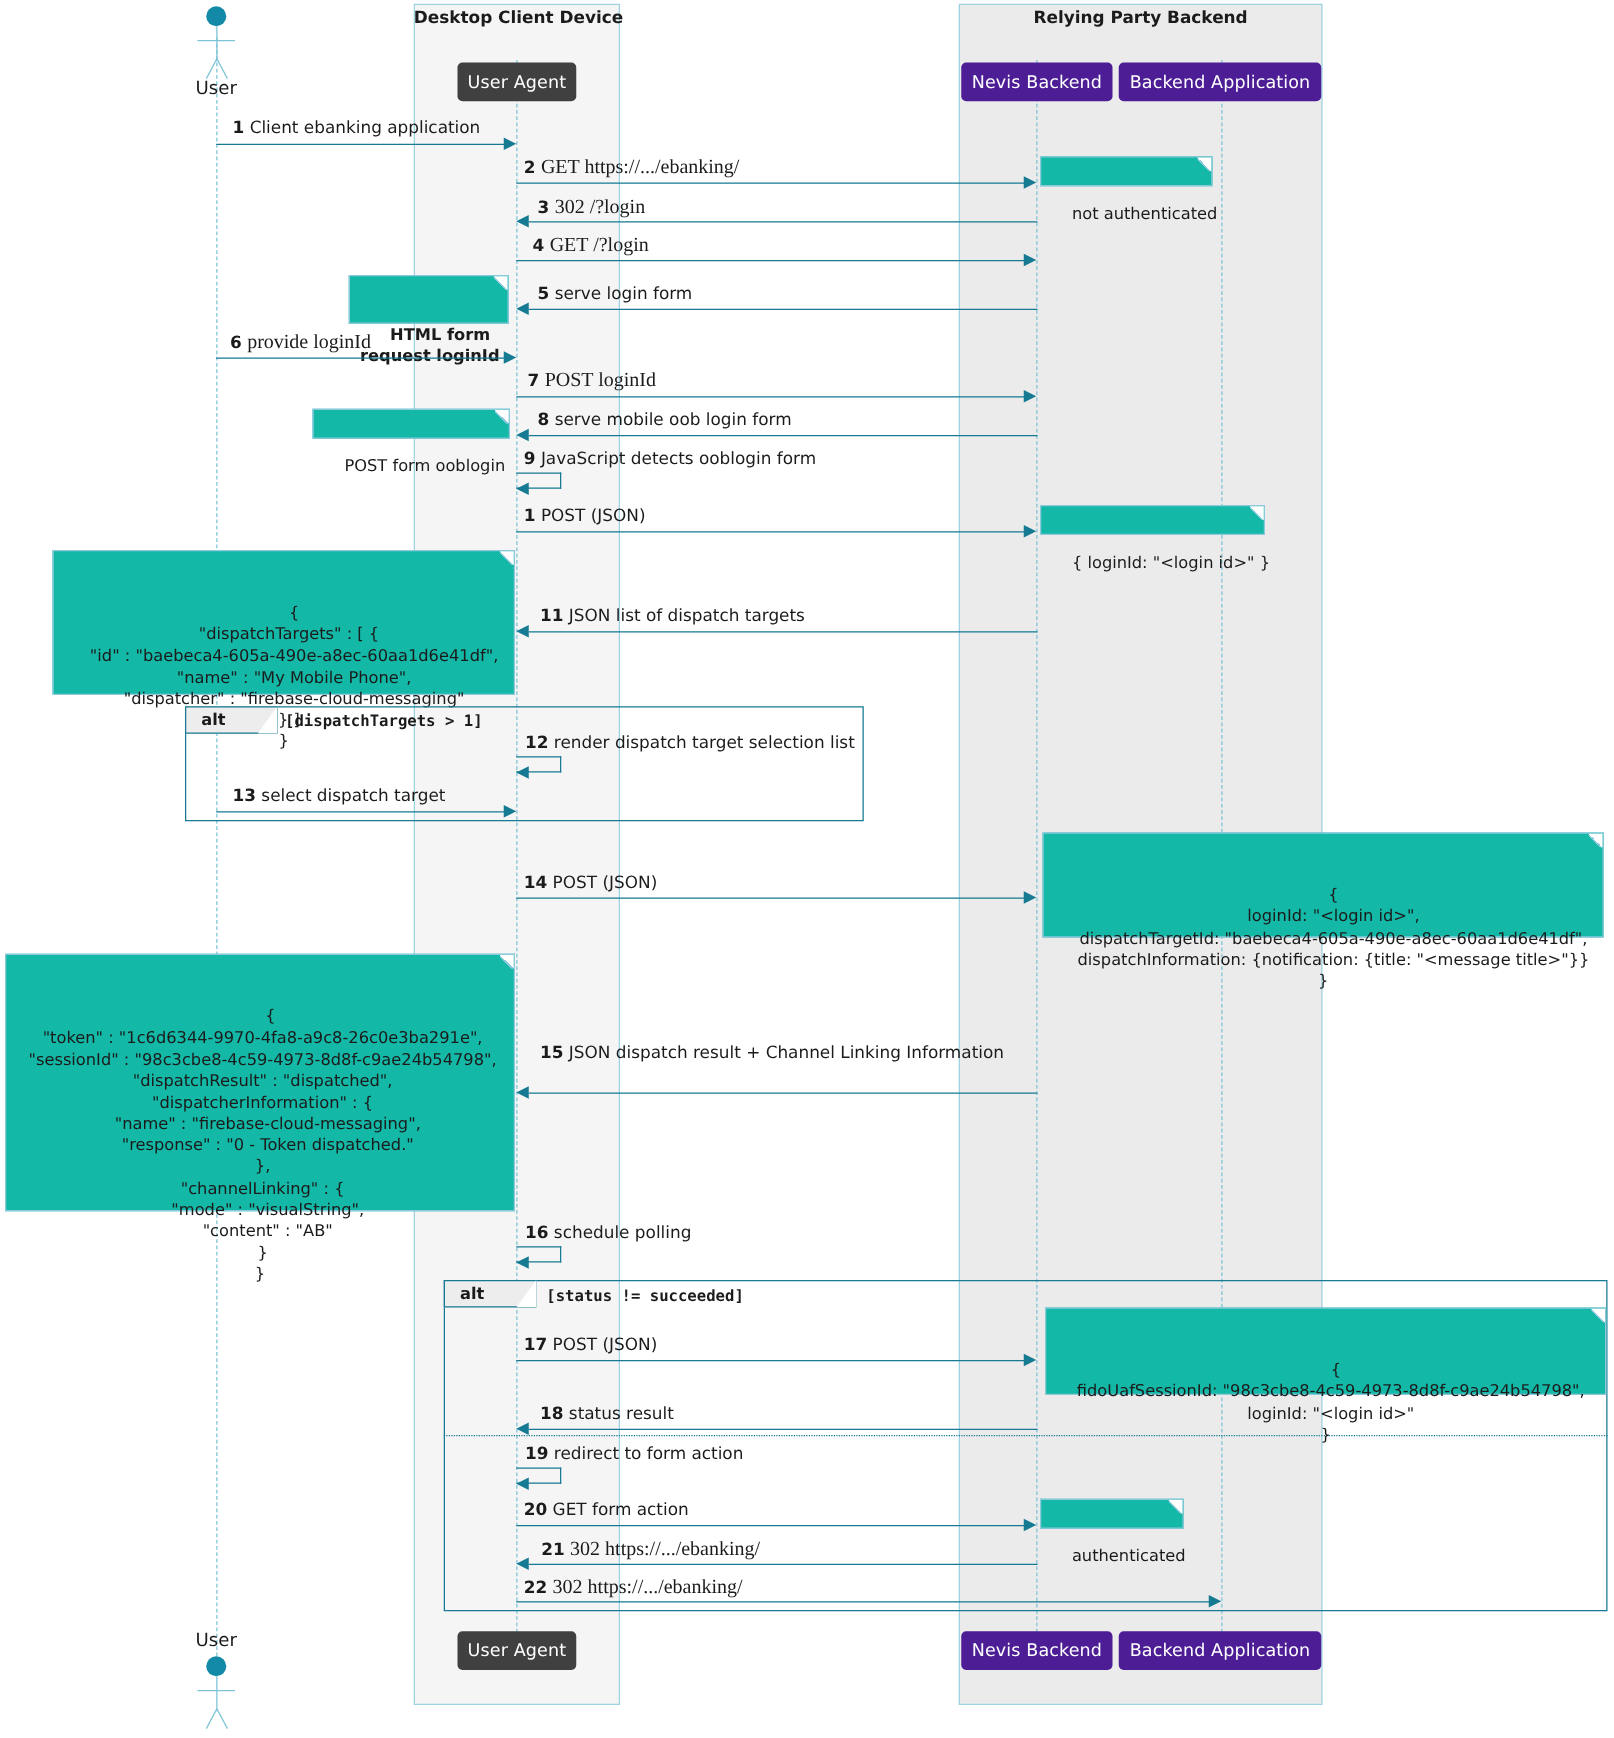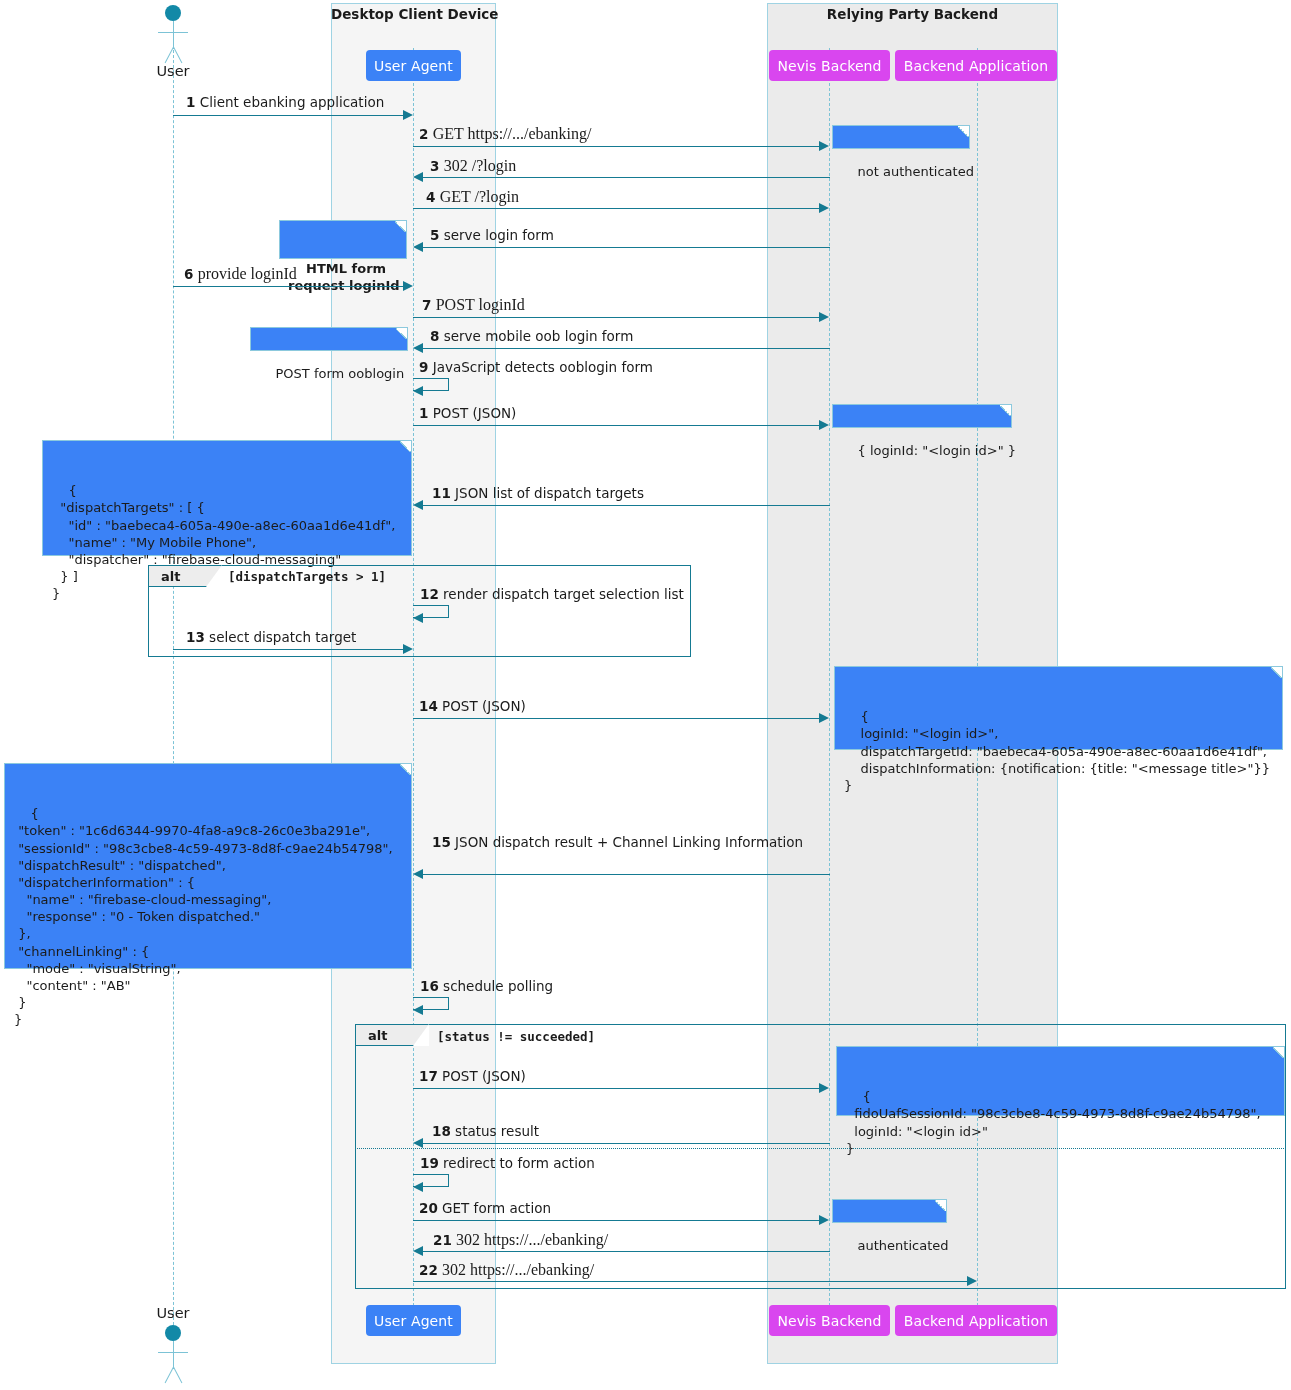--- a/index.html
+++ b/index.html
@@ -13,22 +13,22 @@
   .grouptitle{position:absolute;font-weight:bold;font-size:13.5px;color:#1b1b1b;
               text-align:center;white-space:nowrap;}
 
   
   .lifeline{position:absolute;width:0;border-left:1px dashed #7cc3d6;}
 
   
   .pbox{position:absolute;box-sizing:border-box;border-radius:4px;color:#ffffff;
         display:flex;align-items:center;justify-content:center;white-space:nowrap;
         font-size:14px;letter-spacing:.1px;}
-  .pbox.agent{background:#3b82f6;}
-  .pbox.backend{background:#d946ef;}
+  .pbox.agent{background:#404040;}
+  .pbox.backend{background:#4c1d95;}
 
   
   .actor{position:absolute;}
   .actor .head{position:absolute;width:16px;height:16px;border-radius:50%;background:#1289a7;}
   .actor .body{position:absolute;width:0;border-left:1.4px solid #7cc3d6;}
   .actor .arms{position:absolute;height:0;border-top:1.4px solid #7cc3d6;}
   .actor .leg{position:absolute;width:0;height:0;border-left:1.4px solid #7cc3d6;
               transform-origin:top center;}
   .actorlabel{position:absolute;font-size:14.5px;color:#1b1b1b;text-align:center;white-space:nowrap;}
 
@@ -40,23 +40,23 @@
   .arrowhead.left{border-right:10px solid #157a92;}
   .msglabel{position:absolute;font-size:13.5px;color:#1b1b1b;white-space:nowrap;}
   .msglabel b{font-weight:bold;}
   .mono{font-family:Liberation Serif, serif;font-size:16px;}
 
   
   .selfmsg{position:absolute;box-sizing:border-box;border:1.4px solid #157a92;
            border-left:none;}
 
   
-  .note{position:absolute;box-sizing:border-box;background:#3b82f6;border:1px solid #8cc9dd;
+  .note{position:absolute;box-sizing:border-box;background:#14b8a6;border:1px solid #8cc9dd;
         font-size:13px;color:#1b1b1b;padding:5px 8px 5px 8px;line-height:1.32;
-        white-space:pre;}
+        white-space:pre;text-align:center;}
   .note .fold{position:absolute;top:0;right:0;width:11px;height:11px;
         background:linear-gradient(225deg,#ffffff 0 50%,#8cc9dd 50% 58%,transparent 58%);
         border-left:0;}
 
   
   .altframe{position:absolute;box-sizing:border-box;border:1.4px solid #157a92;background:transparent;}
   .altlabelbox{position:absolute;box-sizing:border-box;background:#ededed;
                border:1.4px solid #157a92;font-weight:bold;font-size:13px;
                display:flex;align-items:center;padding-left:12px;color:#1b1b1b;}
   .altlabelbox .clip{position:absolute;right:-1px;top:-1px;bottom:-1px;width:16px;

